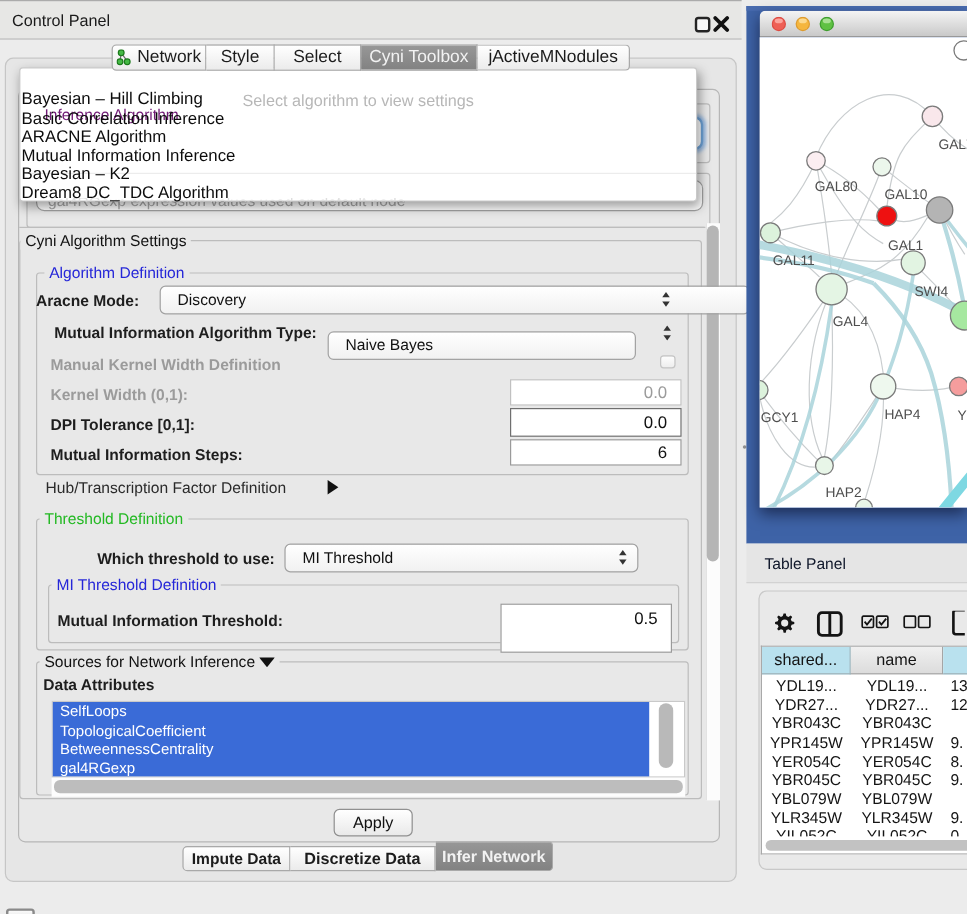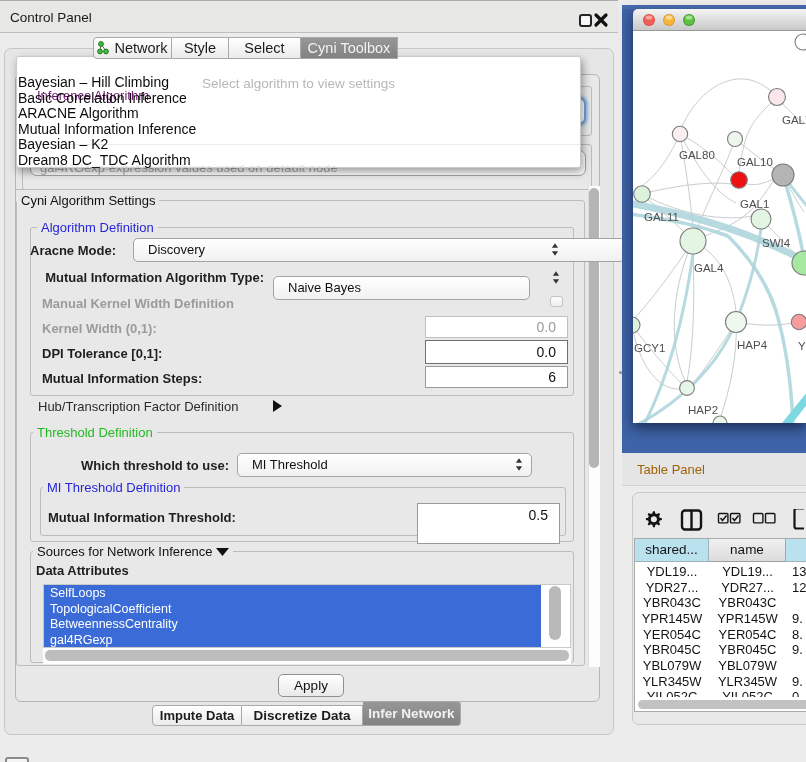--- a/index.html
+++ b/index.html
@@ -32,20 +32,21 @@
         <line x1="4" y1="3" x2="3" y2="10" stroke="#6a6a6a"></line>
         <line x1="4" y1="3" x2="9" y2="10" stroke="#6a6a6a"></line>
         <circle cx="4" cy="3" r="2.4" fill="#45b945" stroke="#1c7a1c"></circle>
         <circle cx="3" cy="10.5" r="2.4" fill="#45b945" stroke="#1c7a1c"></circle>
         <circle cx="9" cy="10.5" r="2.4" fill="#45b945" stroke="#1c7a1c"></circle>
       </svg>
     Network</div>
   <div class="seg tt" style="left:79px;width:57px">Style</div>
   <div class="seg tt" style="left:136px;width:72px">Select</div>
   <div class="seg sel tt" style="left:208px;width:97px">Cyni Toolbox</div>
+  <div class="seg tt" style="left:305px;width:127px;border-radius:0 4px 4px 0">jActiveMNodules</div>
 </div>
 
 <div class="a" style="left:15px;top:74px;width:585px;height:628px;background:#e8e8e8;border:1px solid #b6b6b6;border-radius:6px;box-sizing:border-box"></div>
 
 <div class="gbox" style="left:22px;top:86px;width:570px;height:50px;background:#e8e8e8"></div>
 <div class="a" style="left:30px;top:97px;width:556px;height:28px;background:#fff;border:2px solid #6ea3d8;border-radius:7px;box-shadow:0 0 3px 2px rgba(90,150,220,.55);box-sizing:border-box"></div>
 
 <div class="gbox" style="left:22px;top:144px;width:570px;height:46px;background:#e8e8e8"></div>
 <div class="a" style="left:30px;top:150px;width:556px;height:26px;background:#fff;border:1px solid #a3a3a3;border-radius:7px;box-sizing:border-box"></div>
 
@@ -227,21 +228,21 @@
         <text x="1" y="321">GCY1</text>
         <text x="104" y="318">HAP4</text>
         <text x="165" y="319">Y</text>
         <text x="55" y="383">HAP2</text>
       </g>
     </svg>
   </div>
 </div>
 
 <div class="a" style="left:622px;top:453px;width:184px;height:33px;background:#e5e5e5;border-bottom:1px solid #d2d2d2;box-sizing:border-box"></div>
-<div class="a" style="left:637px;top:462px;font-size:13px;color:#a16207">Table Panel</div>
+<div class="a" style="left:637px;top:462px;font-size:13px;color:#0f172a">Table Panel</div>
 
 <div class="a" style="left:632px;top:492px;width:184px;height:233px;background:#e9e9e9;border:1px solid #c8c8c8;border-radius:7px;box-sizing:border-box"></div>
 
 <svg class="a" style="left:644px;top:509px" width="160" height="22" viewBox="0 0 160 22">
   <g fill="#141414">
     <path d="M9 3.2 L10.8 3.2 L11.3 5.4 L13 6.1 L14.9 4.9 L16.2 6.2 L15 8.1 L15.7 9.8 L17.9 10.3 L17.9 12.1 L15.7 12.6 L15 14.3 L16.2 16.2 L14.9 17.5 L13 16.3 L11.3 17 L10.8 19.2 L9 19.2 L8.5 17 L6.8 16.3 L4.9 17.5 L3.6 16.2 L4.8 14.3 L4.1 12.6 L1.9 12.1 L1.9 10.3 L4.1 9.8 L4.8 8.1 L3.6 6.2 L4.9 4.9 L6.8 6.1 L8.3 5.4 Z" transform="translate(0,-1)"></path>
     <circle cx="9.9" cy="10.2" r="3" fill="#e9e9e9"></circle>
   </g>
   <g fill="none" stroke="#141414">
     <rect x="38" y="1.5" width="19" height="19" rx="3" stroke-width="2.4"></rect>

